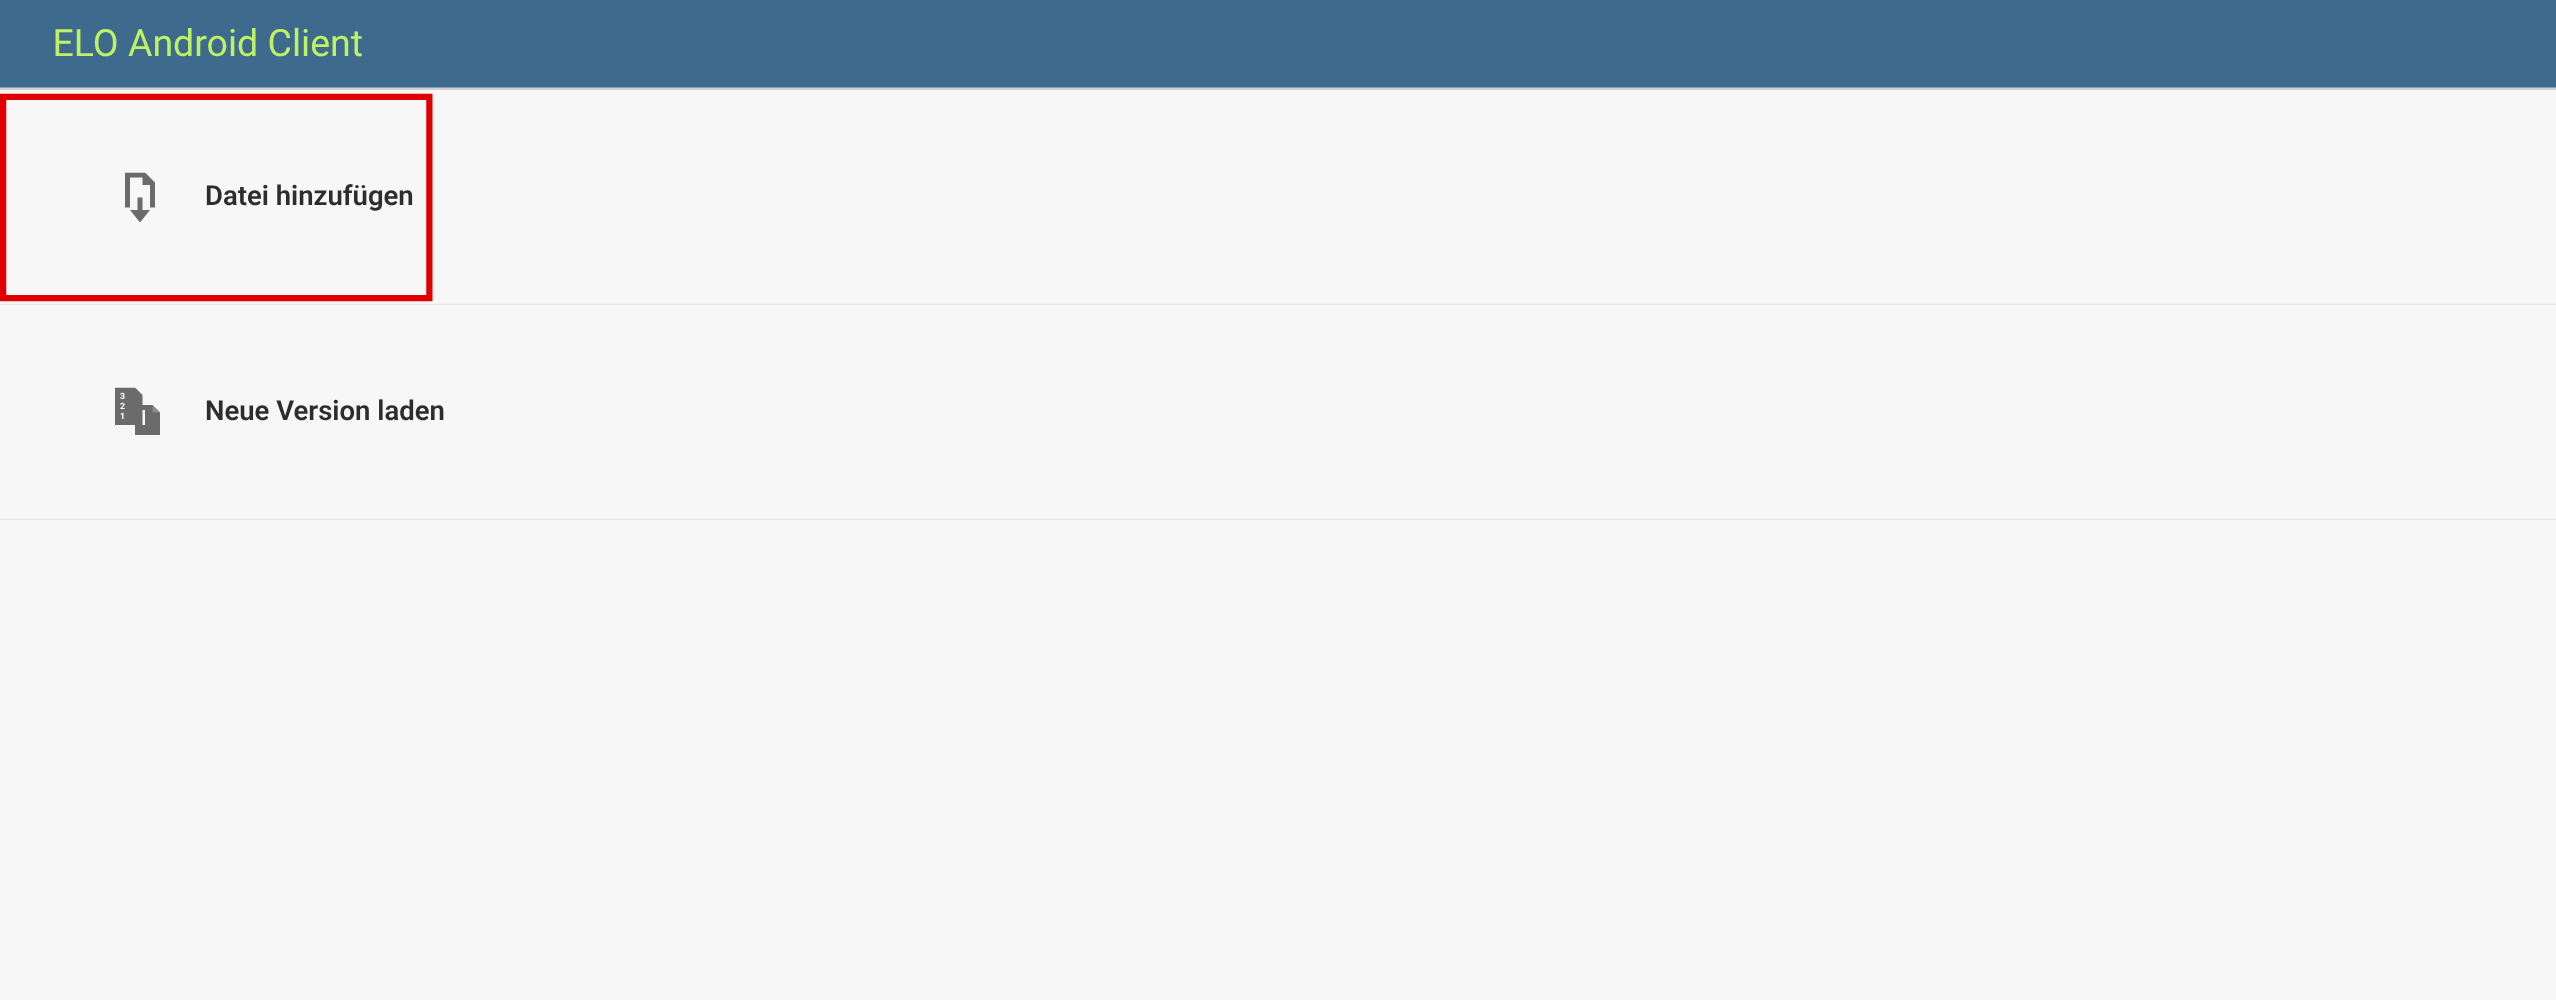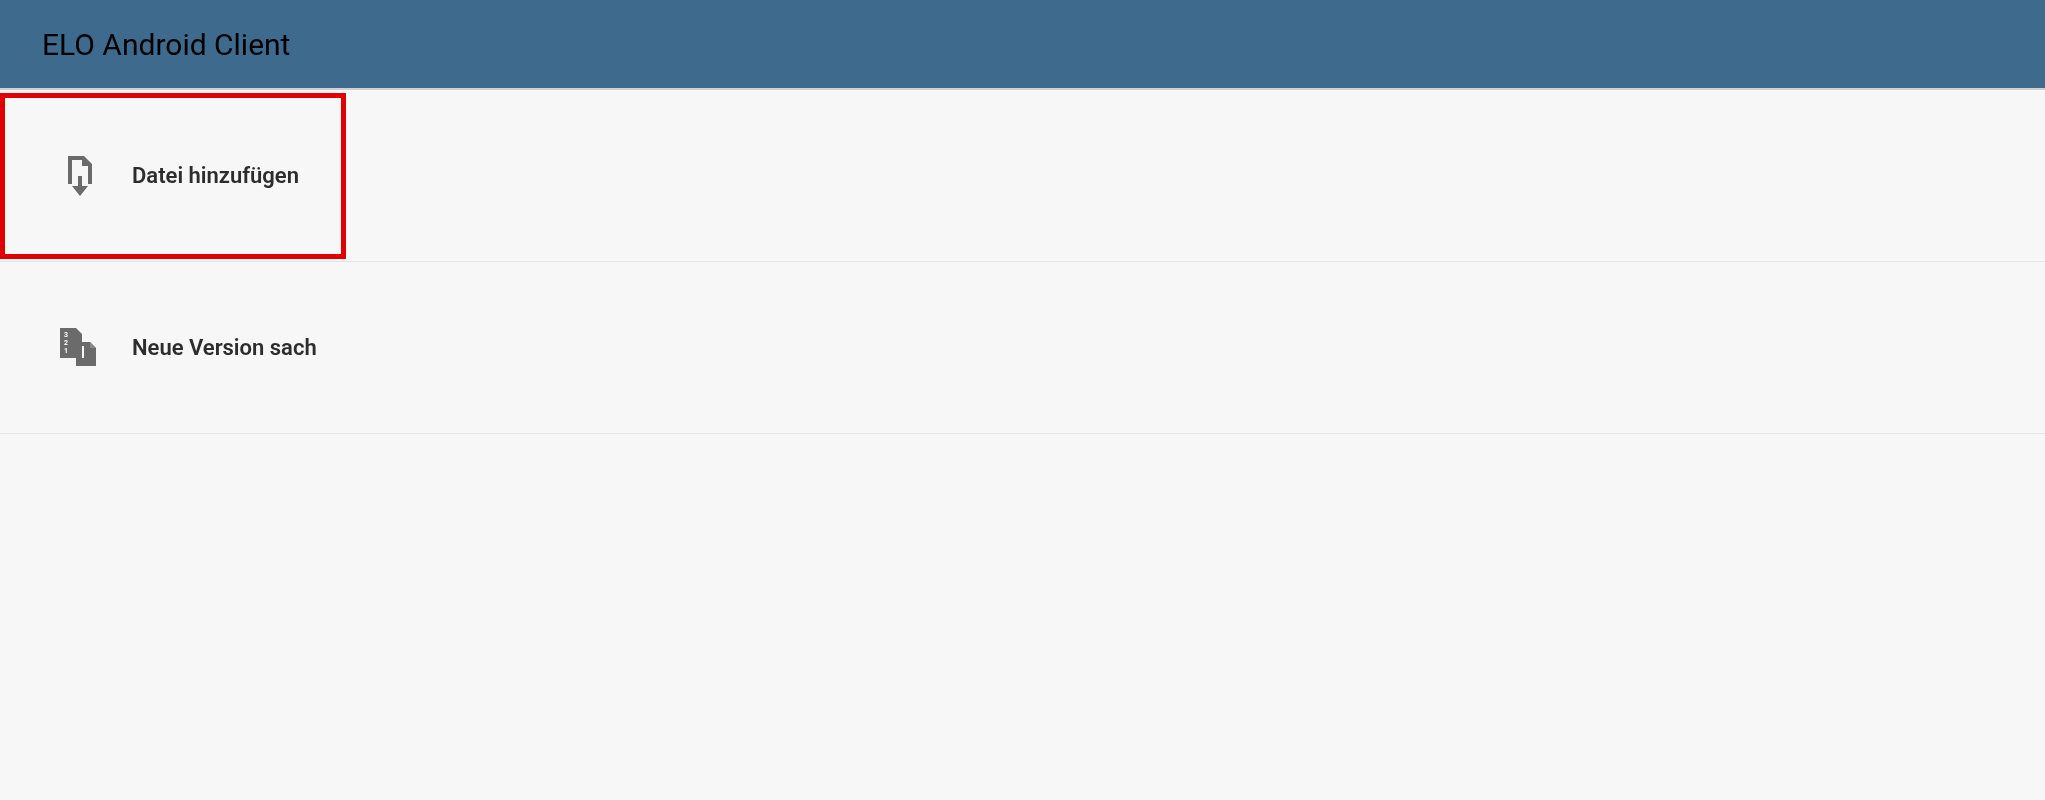--- a/index.html
+++ b/index.html
@@ -9,38 +9,38 @@
     }
     body {
       font-family: -apple-system, BlinkMacSystemFont, "Segoe UI", Roboto, Helvetica, Arial, sans-serif;
       background-color: #f7f7f7;
       width: 2045px;
       height: 800px;
       overflow: hidden;
     }
     .header {
       background-color: #3e6a8e;
-      color: #000000;
-      height: 90px;
+      color: #bef264;
+      height: 72px;
       display: flex;
       align-items: center;
       padding-left: 42px;
       font-size: 30px;
       font-weight: 400;
       border-bottom: 2px solid #cfd1d2;
     }
     .list {
       display: flex;
       flex-direction: column;
     }
     .list-item {
       height: 172px;
       display: flex;
       align-items: center;
-      padding-left: 60px;
+      padding-left: 92px;
       border-bottom: 1px solid #e5e5e5;
       cursor: pointer;
       position: relative;
     }
     .list-item.highlighted {
       outline: 5px solid #e00000;
       outline-offset: -5px;
       margin: 0;
       width: 346px;
       height: 166px;
@@ -95,17 +95,17 @@
     <div class="icon-wrapper">
       <svg width="40" height="40" viewBox="0 0 40 40">
         <path d="M 0 0 L 16 0 L 22 6 L 22 30 L 0 30 Z" fill="#6b6b6b"></path>
         <text x="4" y="9" font-size="7" fill="#ffffff" font-weight="bold">3</text>
         <text x="4" y="17" font-size="7" fill="#ffffff" font-weight="bold">2</text>
         <text x="4" y="25" font-size="7" fill="#ffffff" font-weight="bold">1</text>
         <path d="M 16 14 L 30 14 L 36 20 L 36 38 L 16 38 L 16 30 L 24 30 L 24 18 L 16 18 Z" fill="#6b6b6b"></path>
         <path d="M 24 14 L 30 14 L 36 20 L 30 20 L 30 14 Z" fill="#8a8a8a"></path>
       </svg>
     </div>
-    <span class="item-label">Neue Version sach</span>
+    <span class="item-label">Neue Version laden</span>
   </div>
 
 
 </div>
 
 </body></html>

